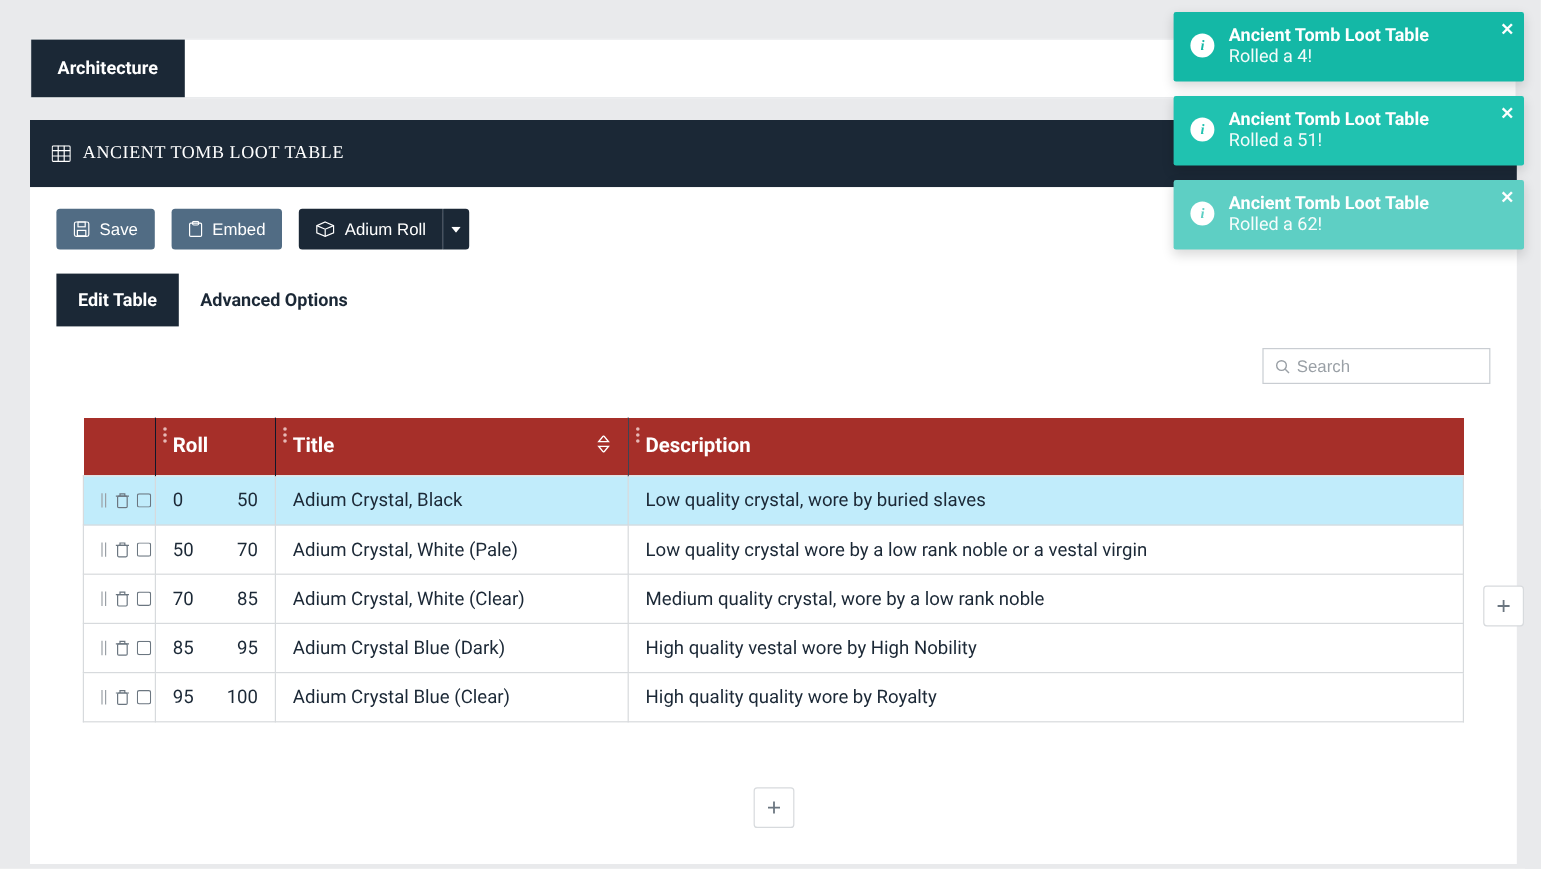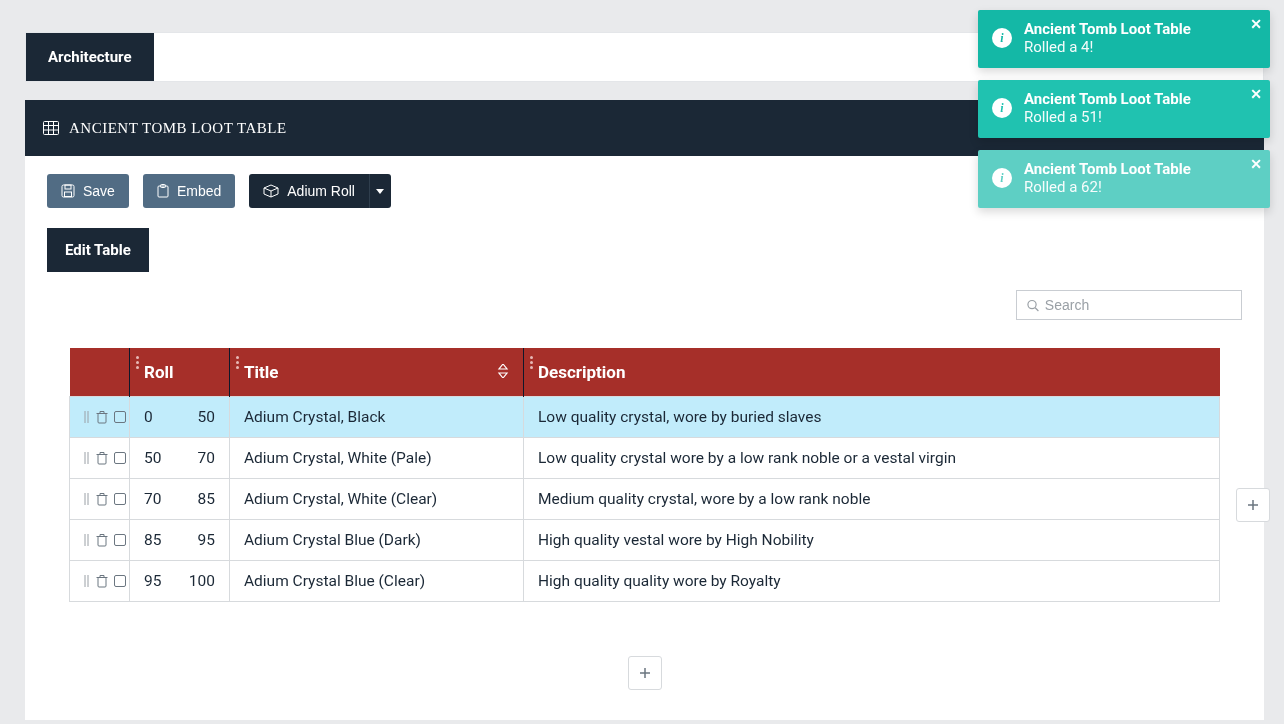--- a/index.html
+++ b/index.html
@@ -104,21 +104,21 @@
     font-size: 15px;
     cursor: pointer;
     color: #1b2836;
     background: transparent;
   }
   .sub-tabs .stab.active { background: #1b2836; color: #fff; }
 
   
   .search-wrap { display: flex; justify-content: flex-end; margin-top: 18px; }
   .search-box {
-    width: 226px;
+    width: 190px;
     height: 30px;
     border: 1px solid #c9cdd2;
     background: #fff;
     display: flex;
     align-items: center;
     padding: 0 10px;
     gap: 6px;
     color: #9aa0a6;
     font-size: 14px;
   }
@@ -306,20 +306,21 @@
         <button class="caret-btn">
           <svg width="8" height="5" viewBox="0 0 8 5">
             <path d="M0 0 L4 5 L8 0 Z" fill="#fff"></path>
           </svg>
         </button>
       </div>
     </div>
 
     <div class="sub-tabs">
       <div class="stab active">Edit Table</div>
+      <div class="stab">Advanced Options</div>
     </div>
 
     <div class="search-wrap">
       <div class="search-box">
         <svg width="13" height="13" viewBox="0 0 13 13" fill="none">
           <circle cx="5.5" cy="5.5" r="4.5" stroke="#9aa0a6" stroke-width="1.3"></circle>
           <line x1="9" y1="9" x2="12.5" y2="12.5" stroke="#9aa0a6" stroke-width="1.3"></line>
         </svg>
         <input type="text" placeholder="Search" style="">
       </div>

